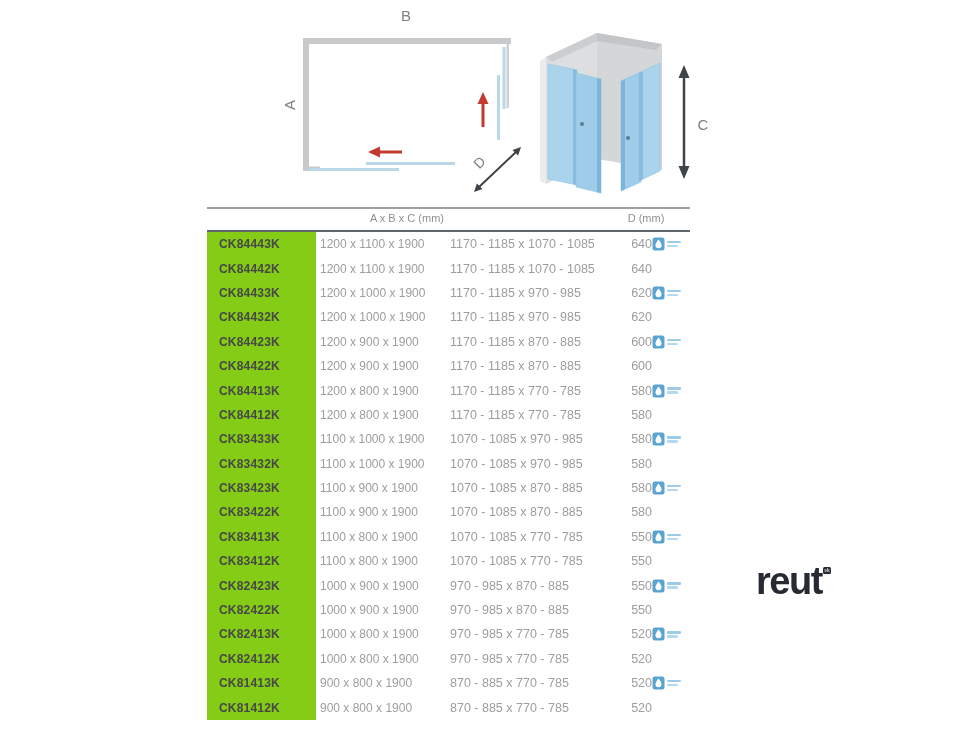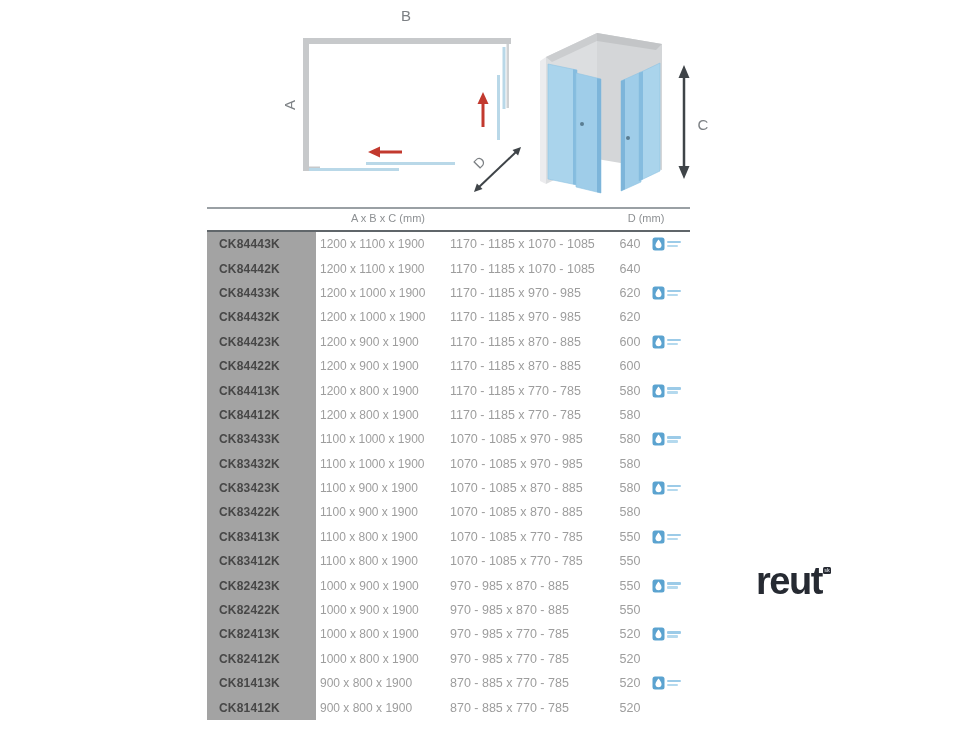--- a/index.html
+++ b/index.html
@@ -9,30 +9,30 @@
 
   
   .diagram{position:absolute;left:0;top:0;}
 
   
   .spec-table{position:absolute;left:207px;top:207px;width:483px;}
   .rule-top{position:absolute;left:0;top:0;width:483px;height:1.5px;background:#9aa0a4;}
   .rule-mid{position:absolute;left:0;top:22.5px;width:483px;height:2px;background:#60666a;}
   .thead{position:absolute;left:0;top:5px;width:483px;height:17px;}
   .th{position:absolute;transform:translateX(-50%);font-size:11px;color:#8d9093;white-space:nowrap;}
-  .th-abc{left:181px;}
+  .th-abc{left:200px;}
   .th-d{left:435px;padding-left:8px;}
   .tbody{position:absolute;left:0;top:25px;width:483px;}
   .row{display:flex;align-items:center;height:24.4px;}
   .c-code{width:109px;height:100%;display:flex;align-items:center;box-sizing:border-box;
-          padding-left:12px;background:#a3a3a3;font-size:12px;font-weight:bold;color:#474747;
+          padding-left:12px;background:#84cc16;font-size:12px;font-weight:bold;color:#474747;
           letter-spacing:.2px;}
   .c-size{width:130px;margin-left:4px;text-align:left;font-size:12px;color:#9d9d9d;}
   .c-range{width:146px;text-align:left;font-size:12.5px;color:#9d9d9d;white-space:nowrap;}
-  .c-d{width:44px;margin-left:12px;text-align:center;font-size:12.5px;color:#9d9d9d;}
+  .c-d{width:44px;margin-left:12px;text-align:right;font-size:12.5px;color:#9d9d9d;}
   .c-badge{width:34px;display:flex;align-items:center;}
   .badge{display:flex;align-items:center;gap:2px;}
   .badge-lines{display:flex;flex-direction:column;gap:1.5px;}
   .badge-lines i{display:block;height:2.5px;border-radius:1px;background:#9ccbe8;}
   .badge-lines .l1{width:14px;}
   .badge-lines .l2{width:11px;background:#b4d9ee;}
 
   
   .brand{position:absolute;left:756px;top:566px;color:#262a32;}
   .brand .word{font-size:38px;font-weight:bold;letter-spacing:-1.5px;line-height:30px;}

